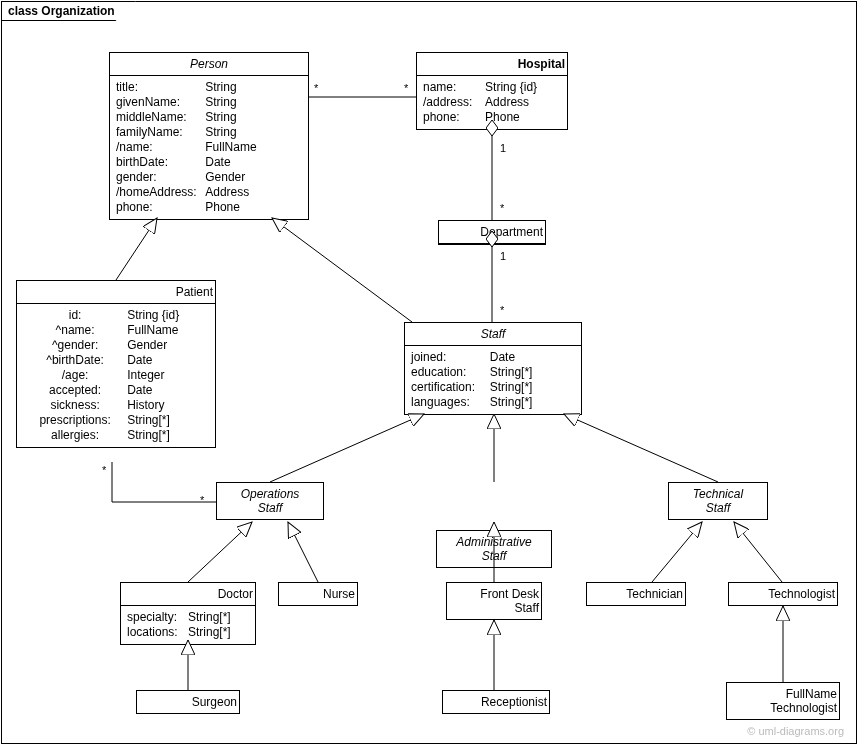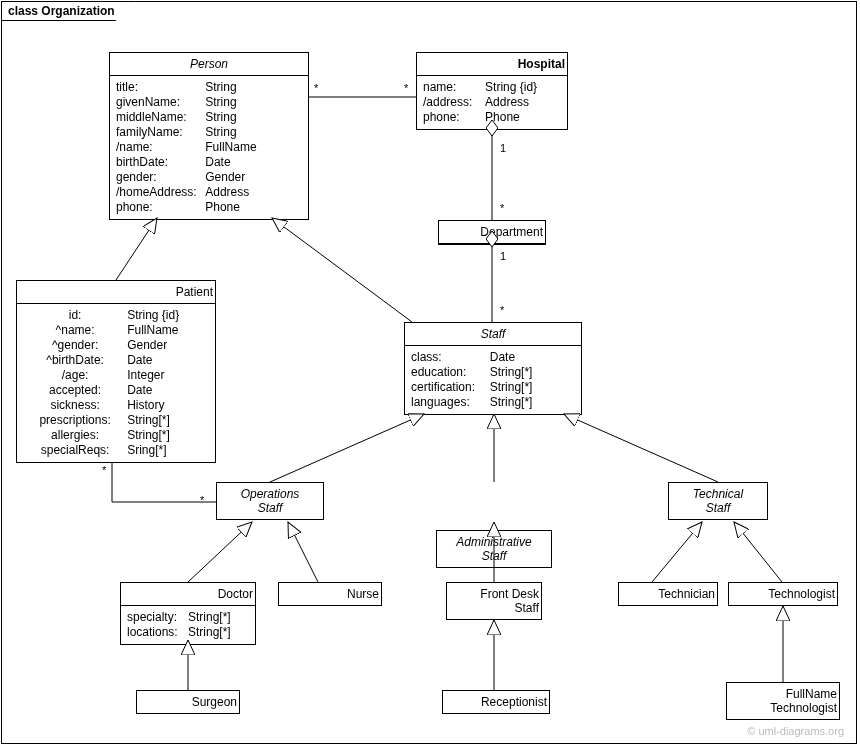--- a/index.html
+++ b/index.html
@@ -178,32 +178,28 @@
           <span class="at">History</span>
         </div>
       <div class="attr-row">
           <span class="an">prescriptions:</span>
           <span class="at">String[*]</span>
         </div>
       <div class="attr-row">
           <span class="an">allergies:</span>
           <span class="at">String[*]</span>
         </div>
-      <div class="attr-row">
-          <span class="an">specialReqs:</span>
-          <span class="at">Sring[*]</span>
-        </div>
     </div>
   </div>
 
   <div class="class-box staff" style="left:402px; top:320px; width:178px;">
     <div class="class-title">Staff</div>
     <div class="class-attrs">
       <div class="attr-row">
-          <span class="an">class:</span>
+          <span class="an">joined:</span>
           <span class="at">Date</span>
         </div>
       <div class="attr-row">
           <span class="an">education:</span>
           <span class="at">String[*]</span>
         </div>
       <div class="attr-row">
           <span class="an">certification:</span>
           <span class="at">String[*]</span>
         </div>
@@ -242,32 +238,32 @@
           <span class="an" style="width:50%">specialty:</span>
           <span class="at" style="width:50%">String[*]</span>
         </div>
       <div class="attr-row">
           <span class="an" style="width:50%">locations:</span>
           <span class="at" style="width:50%">String[*]</span>
         </div>
     </div>
   </div>
 
-  <div class="class-box" style="left:276px; top:580px; width:104px;">
+  <div class="class-box" style="left:276px; top:580px; width:80px;">
     <div class="class-title no-italic" style="font-style:normal;border-bottom:none">Nurse</div>
   </div>
 
   <div class="class-box" style="left:444px; top:580px; width:96px;">
     <div class="class-title no-italic" style="font-style:normal;border-bottom:none">
       <span>Front Desk</span><br>
       <span>Staff</span>
     </div>
   </div>
 
-  <div class="class-box" style="left:616px; top:580px; width:100px;">
+  <div class="class-box" style="left:584px; top:580px; width:100px;">
     <div class="class-title no-italic" style="font-style:normal;border-bottom:none">Technician</div>
   </div>
 
   <div class="class-box" style="left:726px; top:580px; width:110px;">
     <div class="class-title no-italic" style="font-style:normal;border-bottom:none">Technologist</div>
   </div>
 
   <div class="class-box" style="left:134px; top:688px; width:104px;">
     <div class="class-title no-italic" style="font-style:normal;border-bottom:none">Surgeon</div>
   </div>

